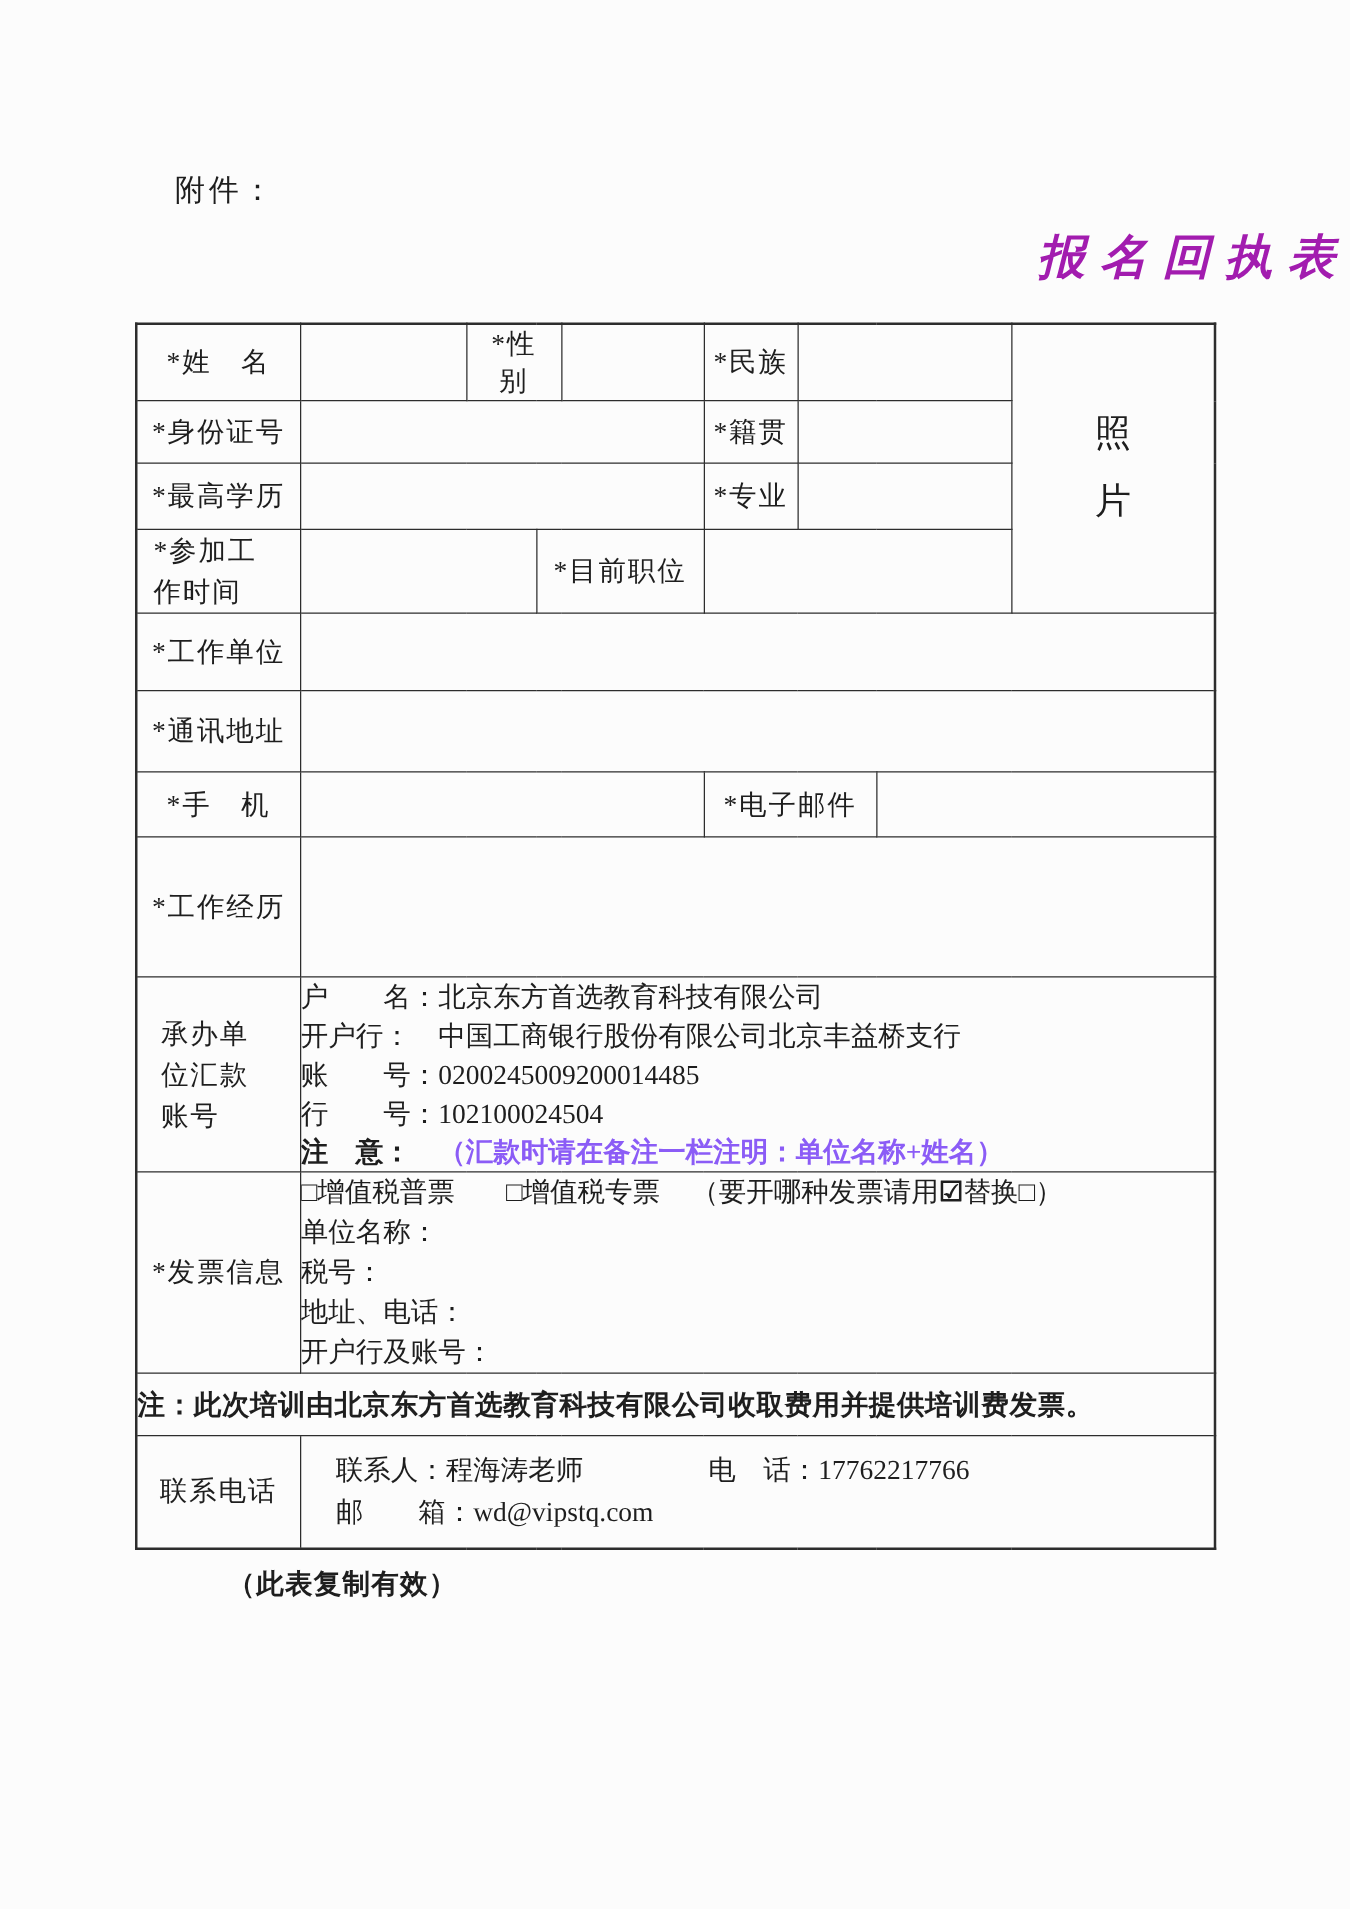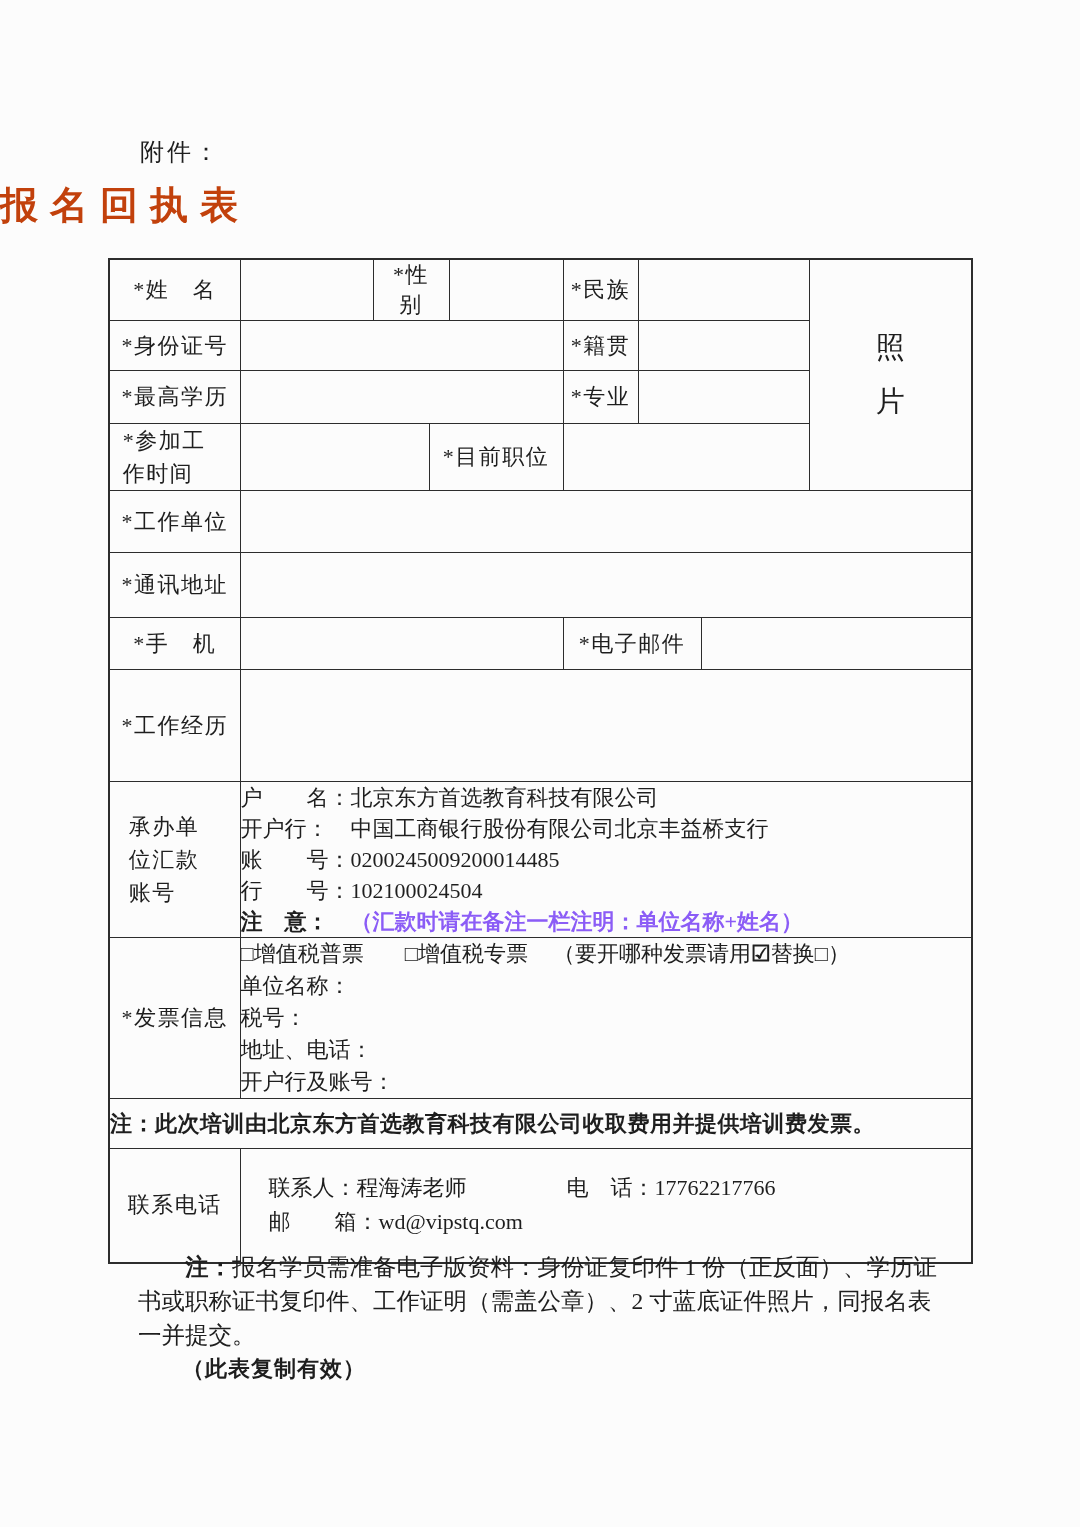--- a/index.html
+++ b/index.html
@@ -16,25 +16,26 @@
   }
   .attachment {
     position: absolute;
     left: 140px; top: 136px;
     font-size: 24px;
     letter-spacing: 3px;
   }
   .doc-title {
     position: absolute;
     left: 0; right: 0; top: 180px;
-    text-align: left;
+    text-align: right;
     font-size: 38px;
     font-weight: bold;
     letter-spacing: 12px;
-    color: #c2410c;
+    color: #a21caf;
+    font-style: italic;
   }
   .serial-row {
     position: absolute;
     left: 146px; top: 226px;
     font-size: 24px;
     letter-spacing: 3px;
   }
   .serial-underline {
     display: inline-block;
     width: 150px;
@@ -226,32 +227,31 @@
         <div class="inv-line">税号：</div>
         <div class="inv-line">地址、电话：</div>
         <div class="inv-line">开户行及账号：</div>
       </td>
     </tr>
 
     <tr style="height:50px">
       <td colspan="9" class="fee-note">注：此次培训由北京东方首选教育科技有限公司收取费用并提供培训费发票。</td>
     </tr>
 
-    <tr style="height:114px">
+    <tr style="height:90px">
       <td class="lbl">联系电话</td>
       <td colspan="8" class="content">
         <div class="contact-line">
           <span class="contact-left"><span>联系人：</span><span>程海涛老师</span></span><span><span>电　话：</span><span>17762217766</span></span>
         </div>
         <div class="contact-line">
           <span>邮　　箱：</span><span>wd@vipstq.com</span>
         </div>
       </td>
     </tr>
   </tbody>
     </table>
 
   <div class="footer-note">
-    <p><span class="bold">注：</span><span>报名学员需准备电子版资料：身份证复印件 1 份（正反面）、学历证书或职称证书复印件、工作证明（需盖公章）、2 寸蓝底证件照片，同报名表一并提交。</span></p>
     <p class="copy-valid">（此表复制有效）</p>
   </div>
 
 </div>
 
 </body></html>

